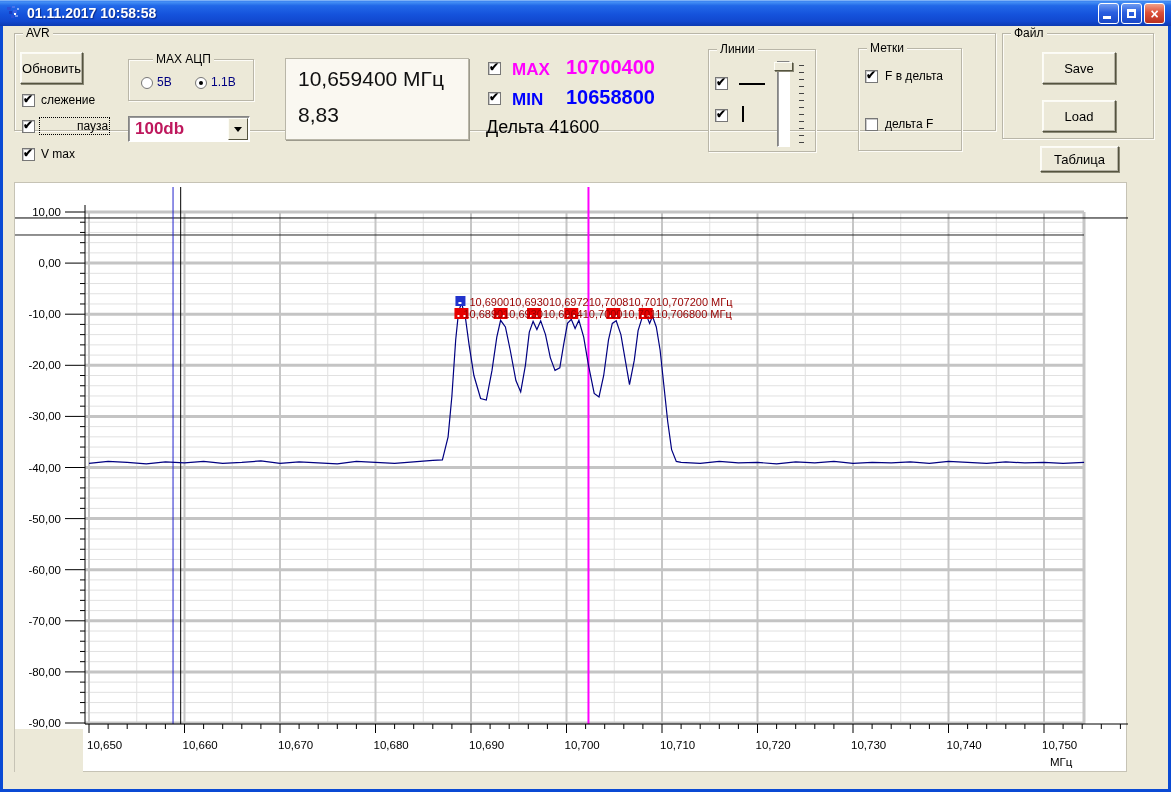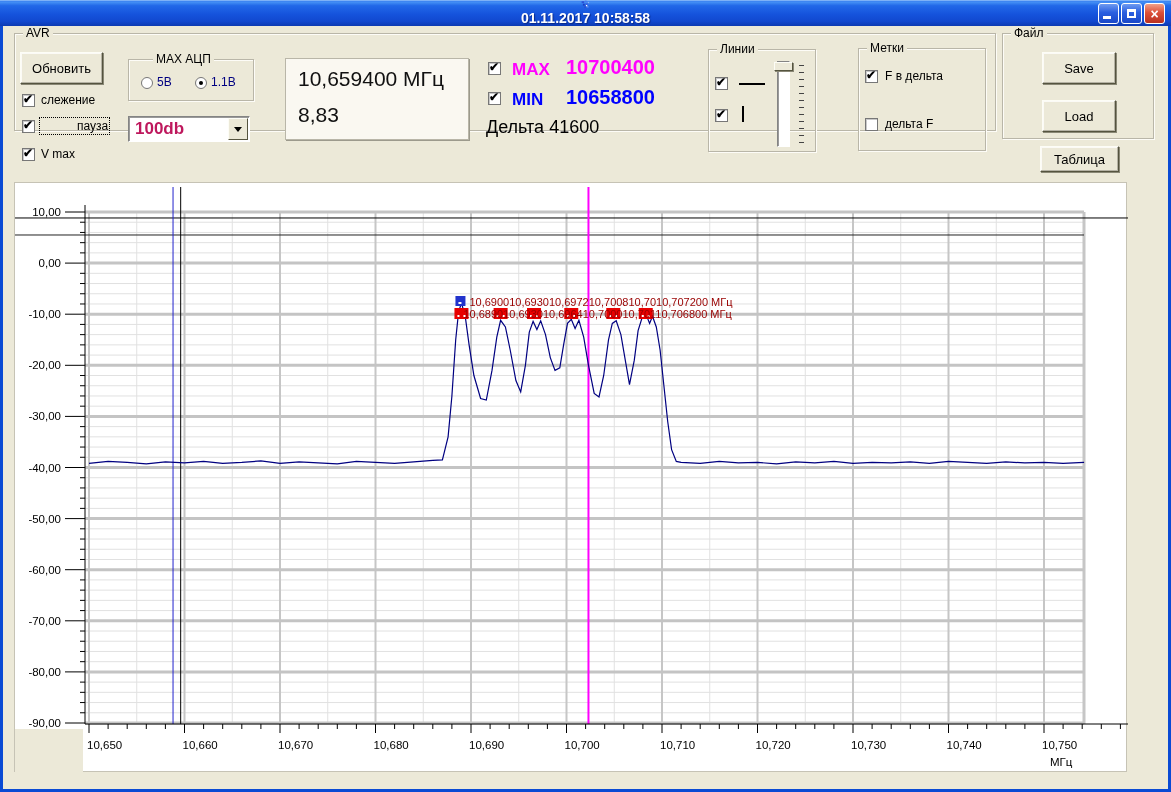--- a/index.html
+++ b/index.html
@@ -7,21 +7,21 @@
   .window{
     position:relative;width:1171px;height:792px;overflow:hidden;
     background:#ece9d8;font-family:"Liberation Sans",sans-serif;
     -webkit-font-smoothing:none;
   }
   
   .titlebar{
     position:absolute;left:0;top:0;width:1171px;height:26px;
     background:linear-gradient(180deg,#2a6ceb 0%,#4490f5 8%,#2168e8 22%,#1553dc 55%,#1148cf 82%,#0c3ab2 100%);
     box-shadow:inset 0 1px 0 #7db1f7;
-    display:flex;align-items:center;flex-direction:column;
+    display:flex;align-items:center;
   }
   .title-icon{width:16px;height:16px;margin:0 5px 0 6px;}
   .title-text{color:#fff;font-weight:bold;font-size:14px;text-shadow:1px 1px 1px #0a2a8a;}
   .win-btns{position:absolute;right:6px;top:3px;display:flex;gap:2px;}
   .wbtn{width:21px;height:21px;border-radius:3px;border:1px solid #fff;
     display:flex;align-items:center;justify-content:center;position:relative;
     background:linear-gradient(180deg,#6e9af0 0%,#2a5fe0 45%,#1a48c8 100%);}
   .wbtn.close{background:linear-gradient(180deg,#f0a088 0%,#dd5038 45%,#b83020 100%);}
   .wbtn .minbar{position:absolute;left:4px;bottom:4px;width:8px;height:3px;background:#fff;}
   .wbtn .maxbox{width:9px;height:9px;border:2px solid #fff;border-top-width:3px;}
@@ -38,21 +38,21 @@
     display:flex;align-items:center;justify-content:center;cursor:default;
   }
   .cb{position:absolute;width:13px;height:13px;background:#fff;
     border:1px solid #777;box-shadow:inset 1px 1px 0 #c9c9c9;}
   .cb.checked::after{content:"✔";position:absolute;left:0px;top:-3px;font-size:12px;font-weight:bold;color:#000;}
   .cblabel{position:absolute;font-size:12px;color:#000;white-space:nowrap;}
   .radio{position:absolute;width:12px;height:12px;border-radius:50%;background:#fff;border:1px solid #777;}
   .radio.sel::after{content:"";position:absolute;left:3px;top:3px;width:4px;height:4px;border-radius:50%;background:#000;}
   .navy{color:#000080;}
   
-  #btn-refresh{left:20px;top:52px;width:83px;height:32px;}
+  #btn-refresh{left:20px;top:52px;width:63px;height:32px;}
   #btn-save{left:1042px;top:52px;width:74px;height:32px;}
   #btn-load{left:1042px;top:100px;width:74px;height:32px;}
   #btn-table{left:1040px;top:146px;width:79px;height:26px;}
   
   .combo{position:absolute;left:128px;top:116px;width:122px;height:26px;background:#fff;
     border:1px solid #848484;border-right-color:#fff;border-bottom-color:#fff;
     box-shadow:inset 1px 1px 0 #9a9a9a;}
   .combo .val{position:absolute;left:6px;top:2px;font-size:17px;font-weight:bold;color:#be185d;}
   .combo .drop{position:absolute;right:1px;top:1px;width:20px;height:22px;background:#ece9d8;
     border:1px solid;border-color:#fdfdf6 #55543f #55543f #fdfdf6;
@@ -173,21 +173,21 @@
         <i></i>
         <i></i>
         <i></i>
         <i></i>
         <i></i>
         <i></i>
         <i></i>
     </span>
   </div>
 
-  <div class="grp" style="left:858px;top:48px;width:128px;height:103px;">
+  <div class="grp" style="left:858px;top:48px;width:104px;height:103px;">
     <span class="legend">Метки</span>
     <span class="cb checked" style="left:6px;top:21px;"></span>
     <span class="cblabel" style="left:26px;top:20px;">F в дельта</span>
     <span class="cb" style="left:6px;top:69px;"></span>
     <span class="cblabel" style="left:26px;top:68px;">дельта F</span>
   </div>
 
   <div class="grp" style="left:1002px;top:33px;width:152px;height:106px;">
     <span class="legend">Файл</span>
   </div>

